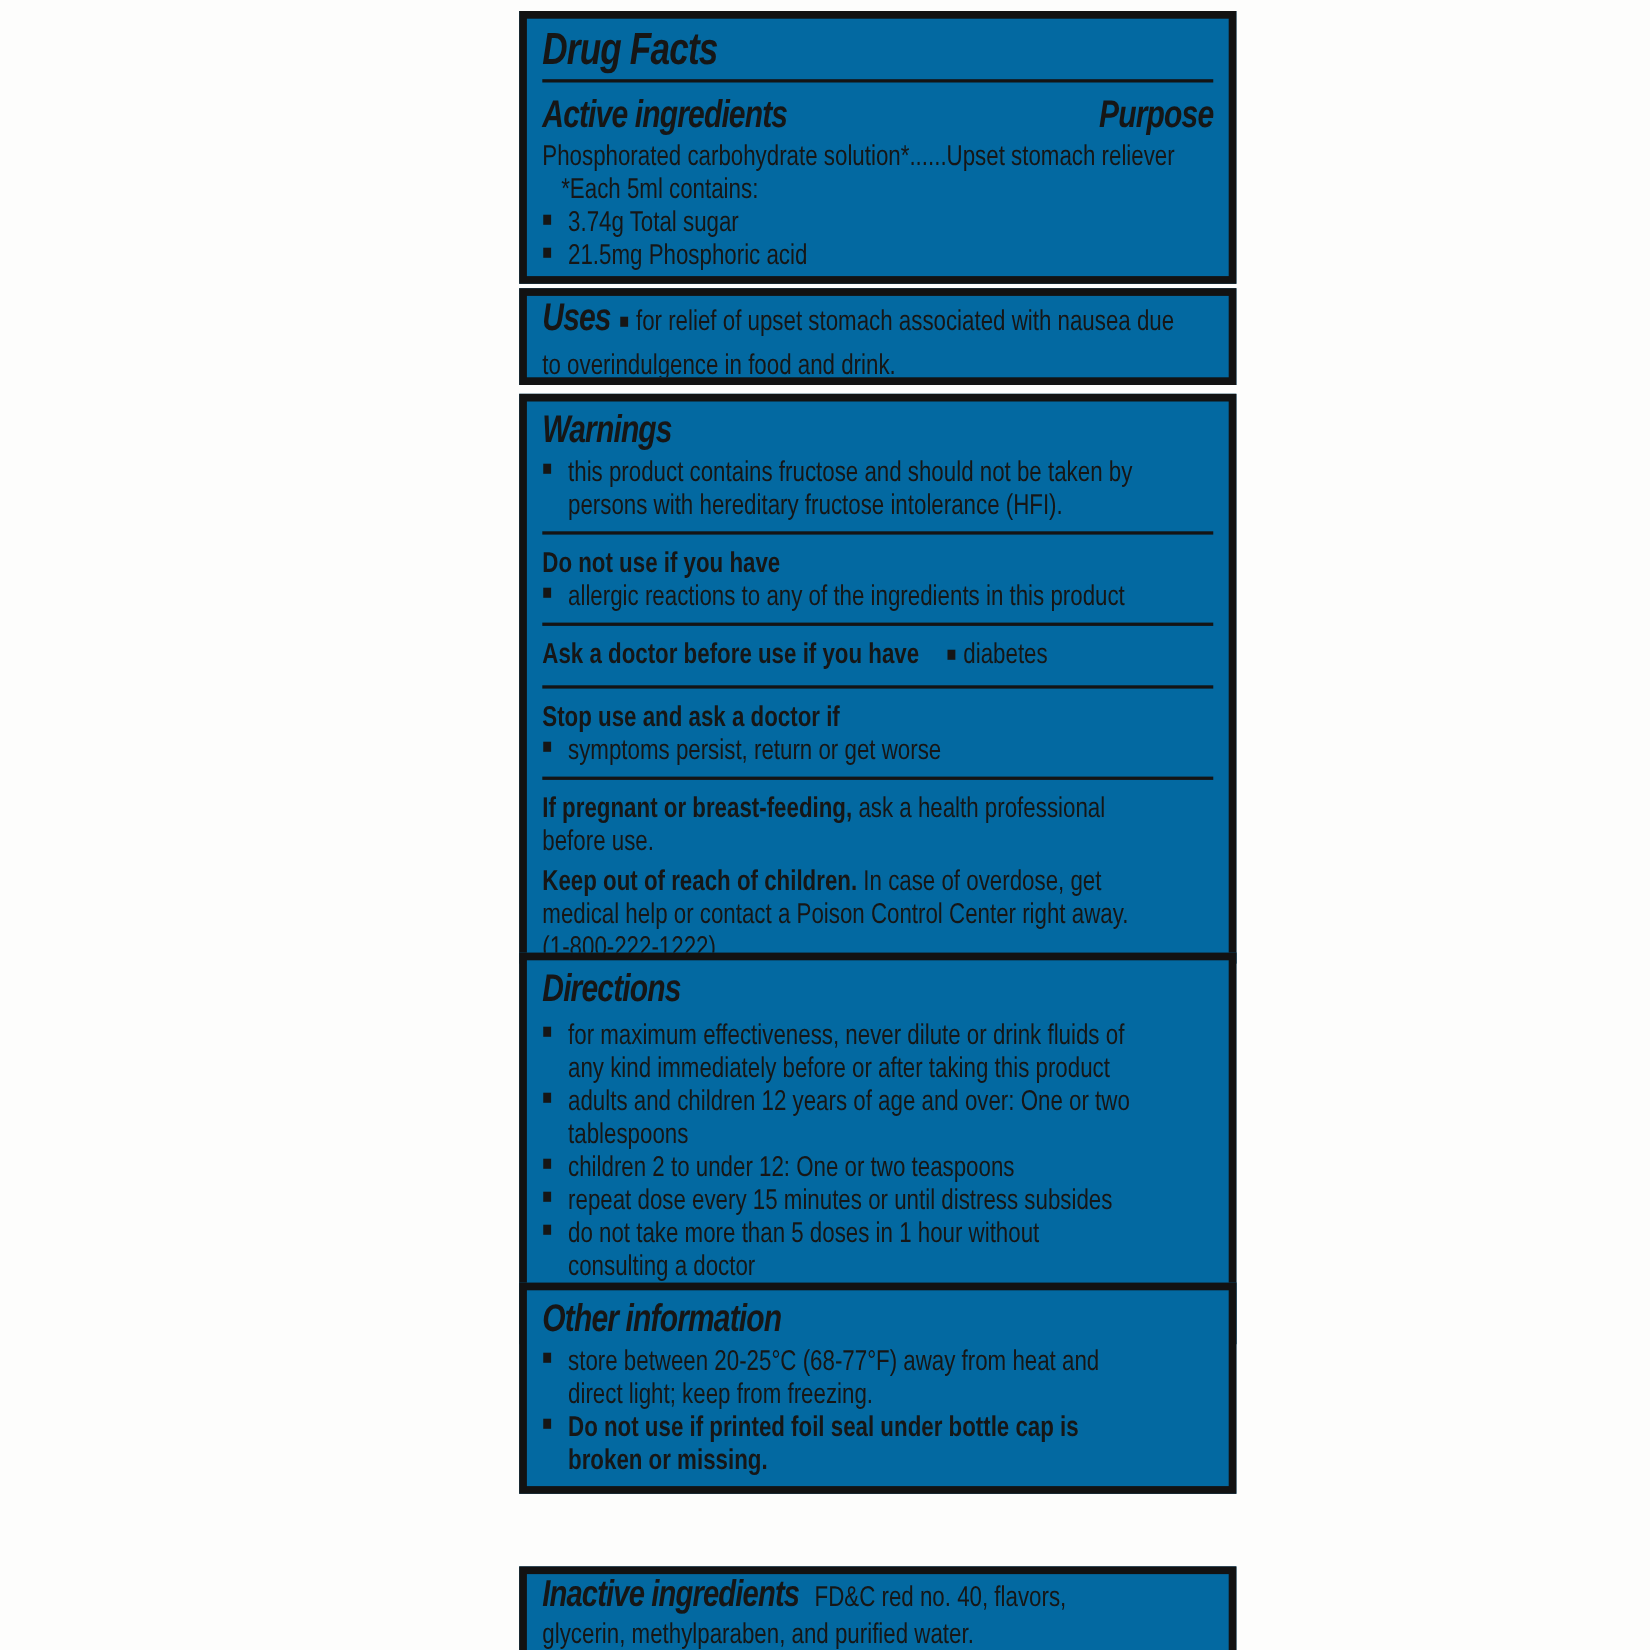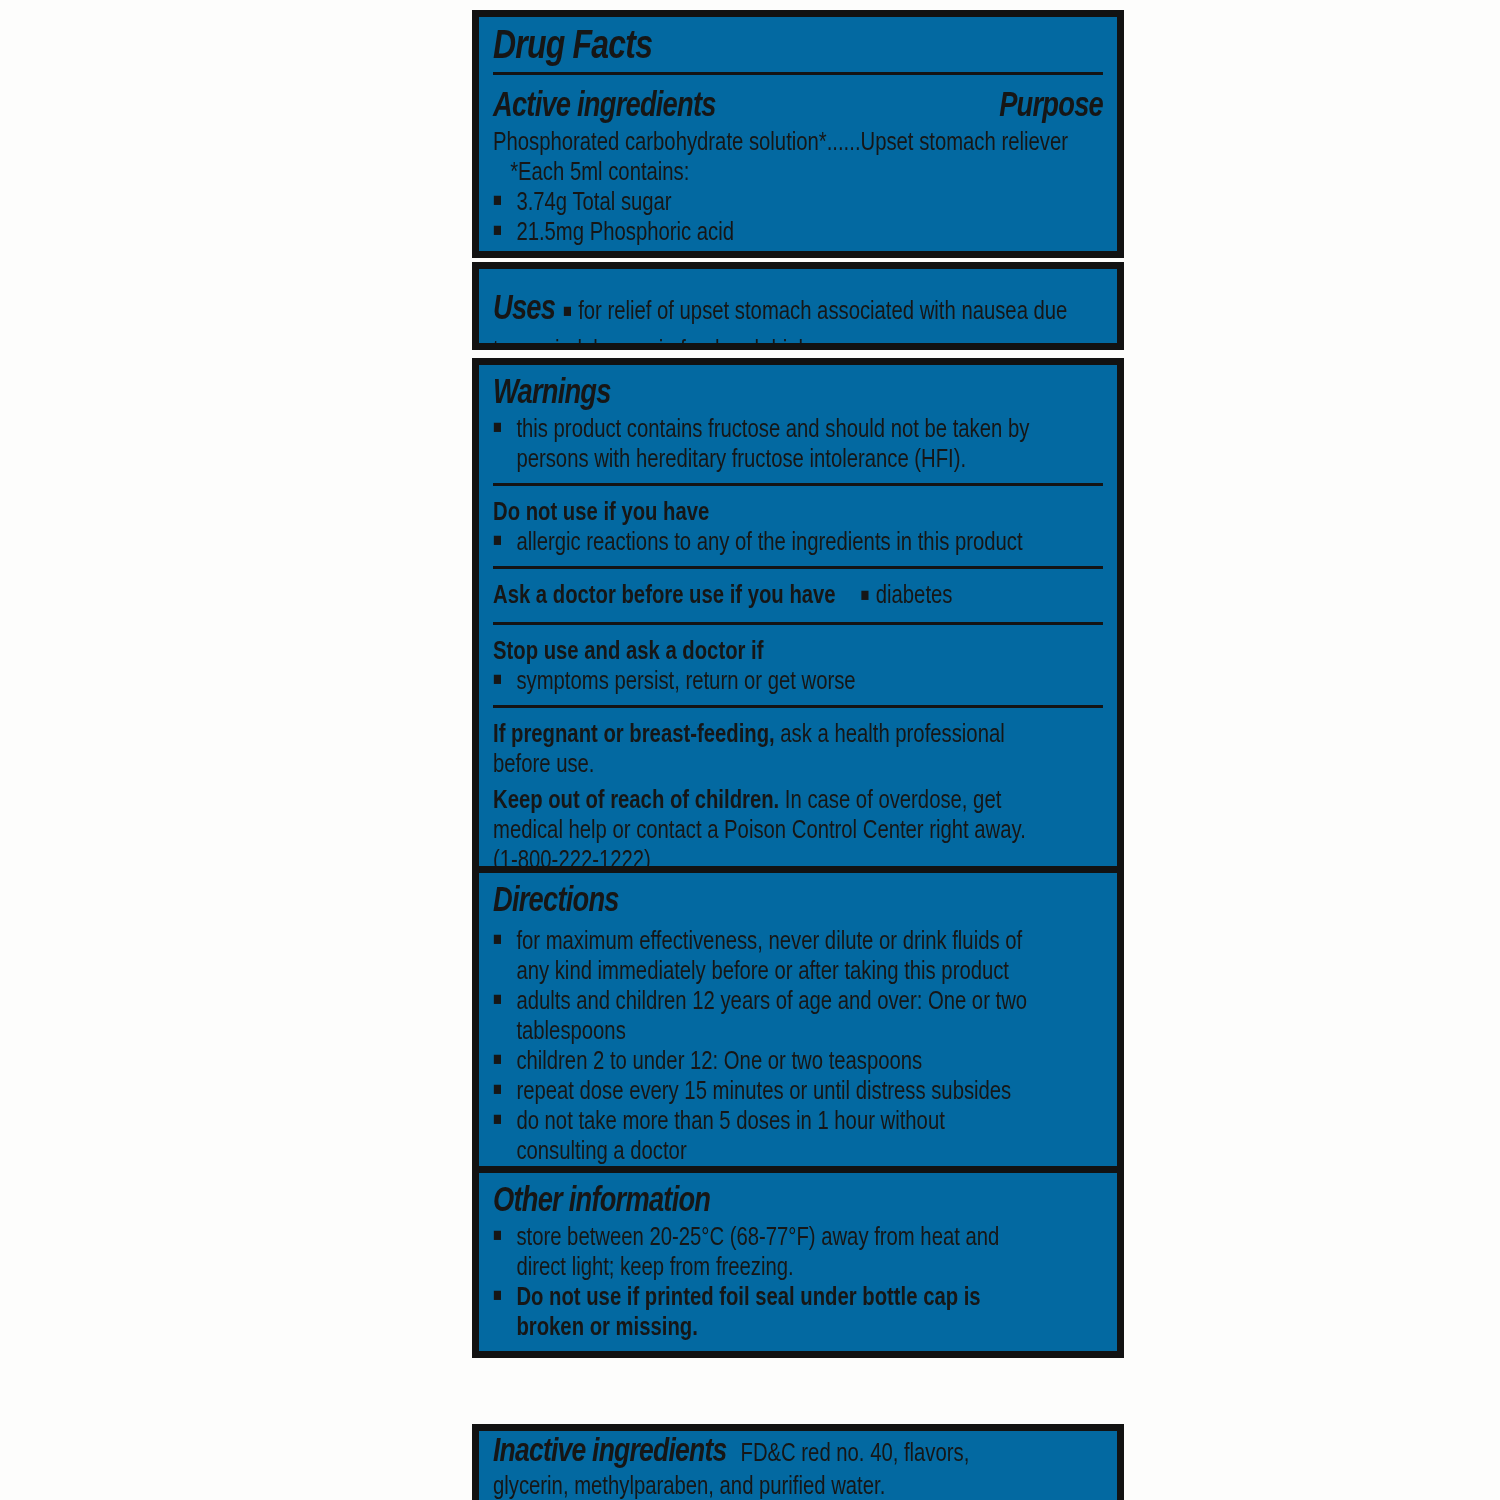--- a/index.html
+++ b/index.html
@@ -20,21 +20,21 @@
     position:absolute;
     left:0;width:652px;
     box-sizing:border-box;
     border:7px solid #121212;
     background:#0369a1;
     padding:4px 14px 6px 14px;
     overflow:hidden;
     margin-left:44px;
   }
   #sec-active{top:0;height:248px;}
-  #sec-uses{top:252px;height:88px;padding-top:18px;}
+  #sec-uses{top:252px;height:88px;padding-top:0;}
   #sec-warnings{top:348px;height:518px;}
   #sec-directions{top:856px;height:356px;}
   #sec-other{top:1156px;height:192px;}
   #sec-inactive{top:1414px;height:146px;padding-top:2px;}
   
   .cond{
     transform:scaleX(0.78);
     transform-origin:0 0;
     width:128.2%;
   }

